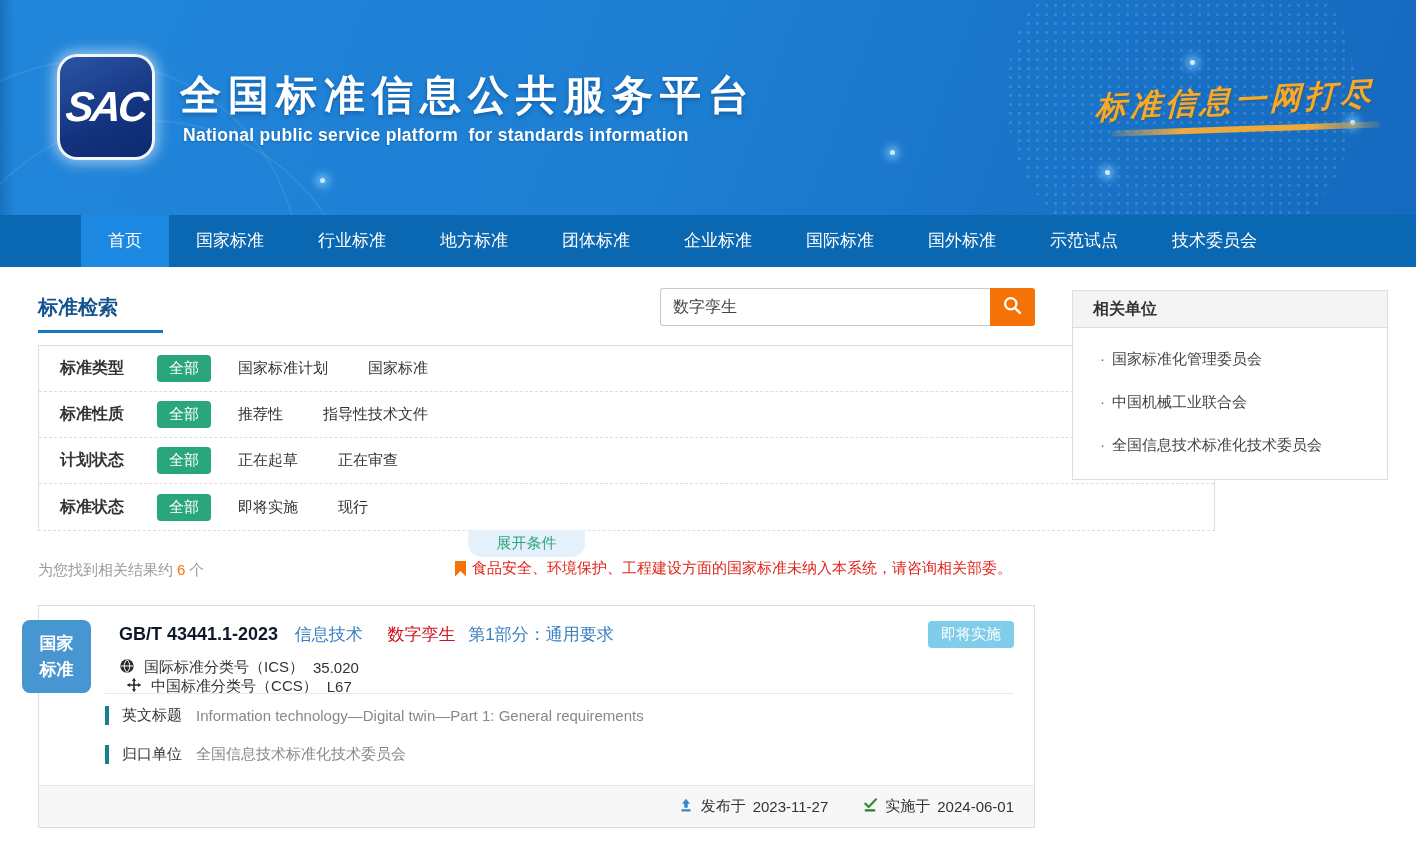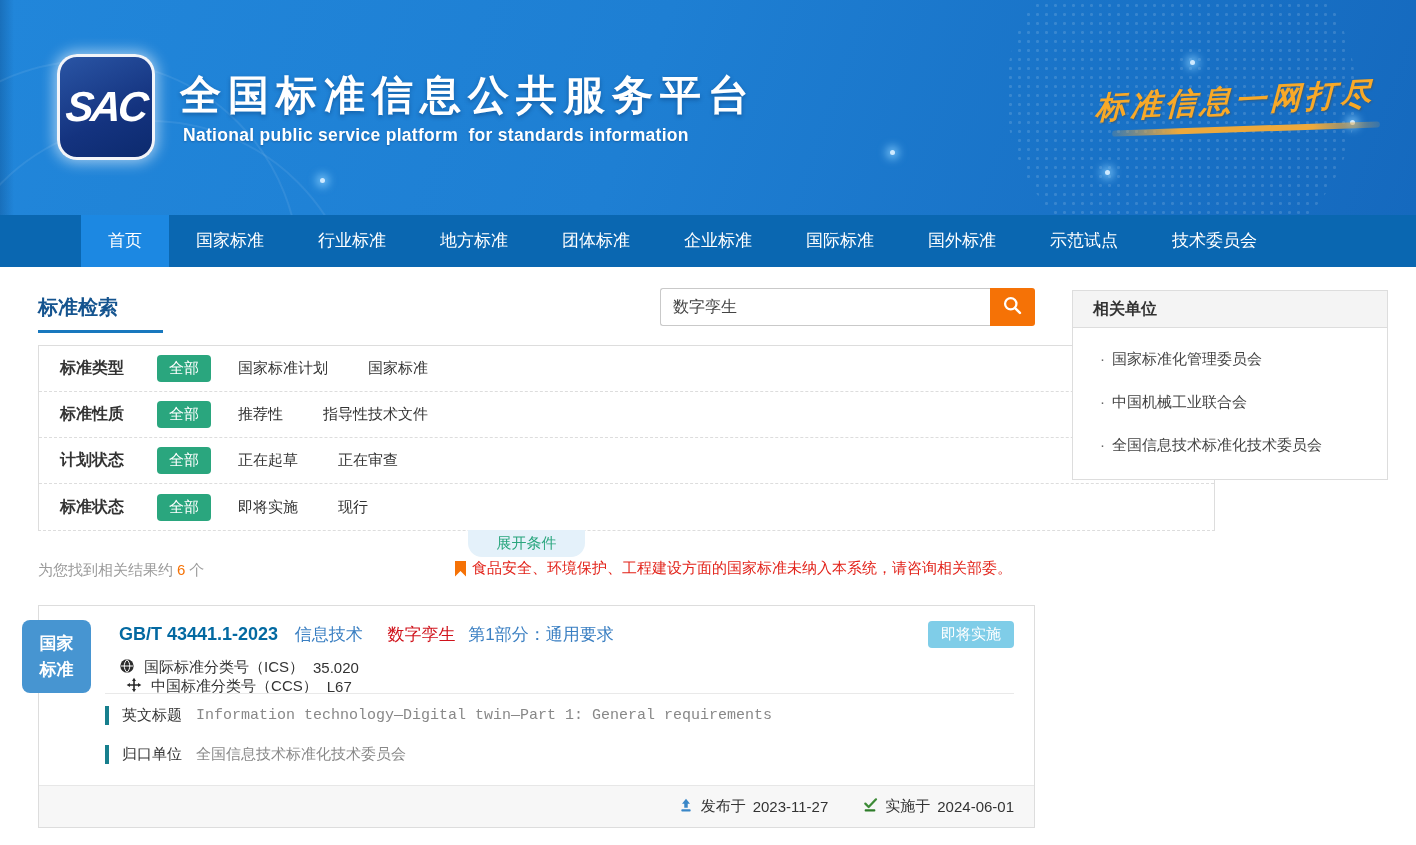--- a/index.html
+++ b/index.html
@@ -73,36 +73,36 @@
   .bookmark-icon { width:11px; height:16px; background:#f57206;
     clip-path:polygon(0 0,100% 0,100% 100%,50% 66%,0 100%); flex:none; }
 
   
   .card { position:absolute; left:38px; top:605px; width:997px; height:223px; border:1px solid #ddd;
     background:#fff; }
   .card-badge { position:absolute; left:-17px; top:14px; width:69px; height:73px; background:#4795d1;
     border-radius:8px; color:#fff; font-size:17px; font-weight:bold; text-align:center;
     line-height:26px; padding-top:11px; }
   .card-title { position:absolute; left:80px; top:17px; font-size:17px; white-space:nowrap; cursor:pointer; }
-  .code { font-size:18px; font-weight:bold; color:#0369a1; margin-right:12px; }
+  .code { font-size:18px; font-weight:bold; color:#0f172a; margin-right:12px; }
   .t-blue { color:#3a7fc2; }
   .t-sp { margin-right:20px; }
   .t-red { color:#d0121b; margin-right:8px; }
   .status-badge { position:absolute; right:20px; top:15px; background:#7fcde8; color:#fff; font-size:15px;
     padding:4px 13px; border-radius:4px; }
   .meta-row { position:absolute; left:80px; top:52px; display:flex; align-items:center; font-size:15px;
     color:#333;flex-direction:column; }
   .meta-item { display:flex; align-items:center; gap:9px; margin-right:42px; }
   .card-divider { position:absolute; left:66px; right:20px; top:87px; height:1px; background:#e9e9e9; }
   .info-row { position:absolute; left:66px; display:flex; align-items:center; }
   .info-row.en { top:100px; }
   .info-row.dept { top:139px; }
   .teal-bar { width:4px; height:19px; background:#177f8d; margin-right:13px; flex:none; }
   .info-label { color:#333; font-size:15px; margin-right:14px; white-space:nowrap; }
-  .info-value { color:#888; font-size:15px; white-space:nowrap;font-family:Liberation Mono, monospace; }
+  .info-value { color:#888; font-size:15px; white-space:nowrap; }
   .card-footer { position:absolute; left:0; right:0; bottom:0; height:42px; background:#f7f7f7;
     border-top:1px solid #e7e7e7; display:flex; justify-content:flex-end; align-items:center;
     padding-right:20px; gap:34px; }
   .date-item { display:flex; align-items:center; gap:7px; font-size:15px; color:#333; }
 
   
   .sidebar { position:absolute; left:1072px; top:290px; width:316px; }
   .sidebar-header { height:38px; background:#f4f4f4; border:1px solid #ddd; line-height:36px;
     padding-left:20px; font-weight:bold; font-size:16px; color:#333; }
   .sidebar-list { border:1px solid #ddd; border-top:none; padding:10px 8px 12px; background:#fff; }

